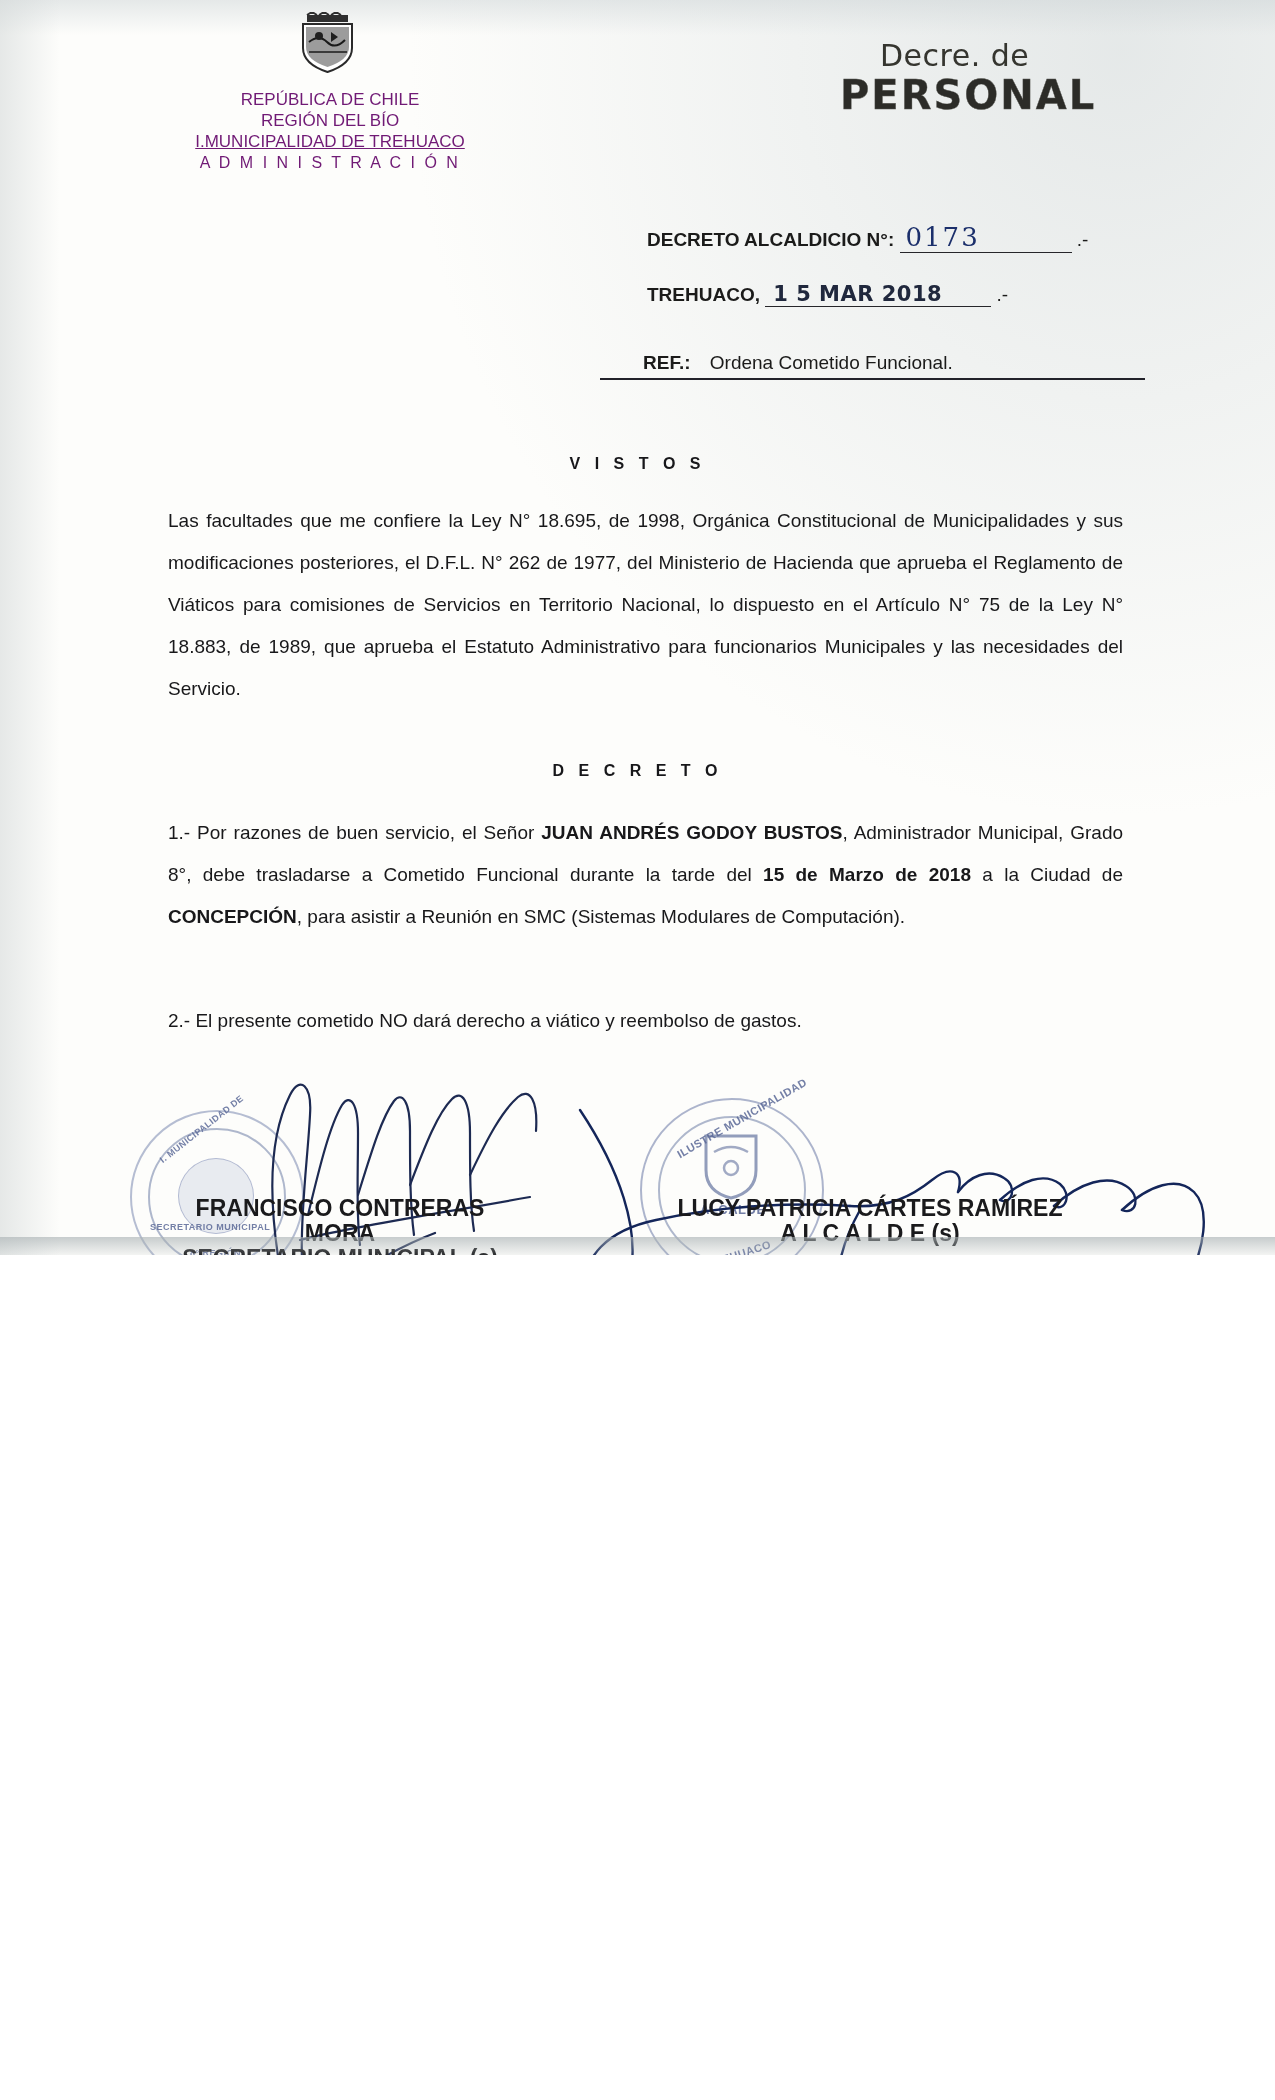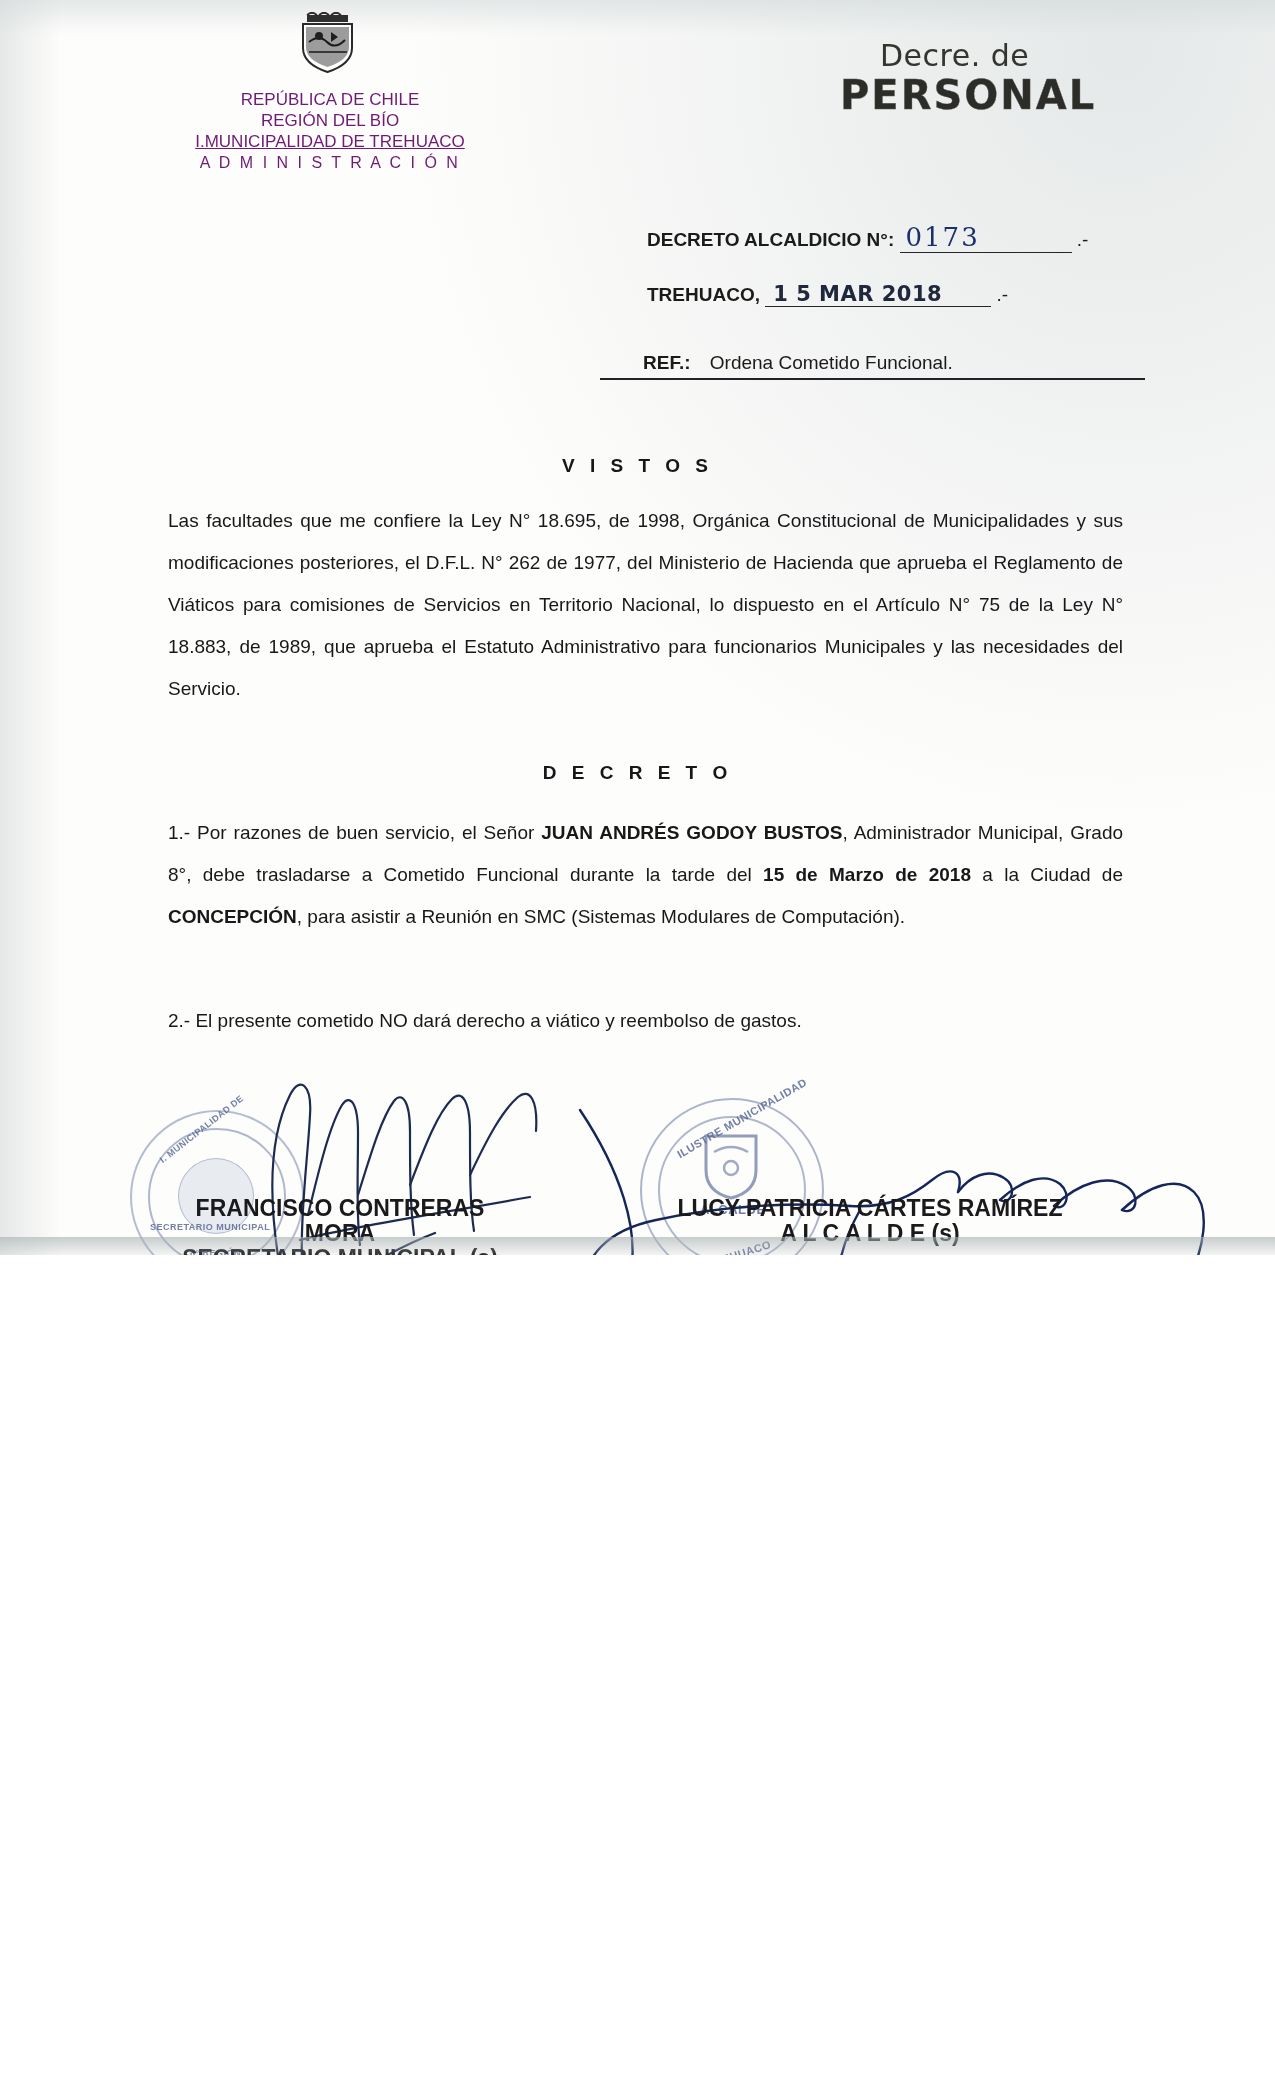--- a/index.html
+++ b/index.html
@@ -132,21 +132,21 @@
     width: 545px;
     height: 0;
     border-bottom: 2px solid #22222a;
   }
 
   
   .center-head {
     position: absolute;
     width: 1275px;
     text-align: center;
-    font-size: 19px;
+    font-size: 16px;
     font-weight: bold;
     letter-spacing: 5px;
     color: #17171a;
   }
   .para {
     position: absolute;
     font-size: 19px;
     line-height: 42px;
     color: #18181a;
     text-align: justify;

